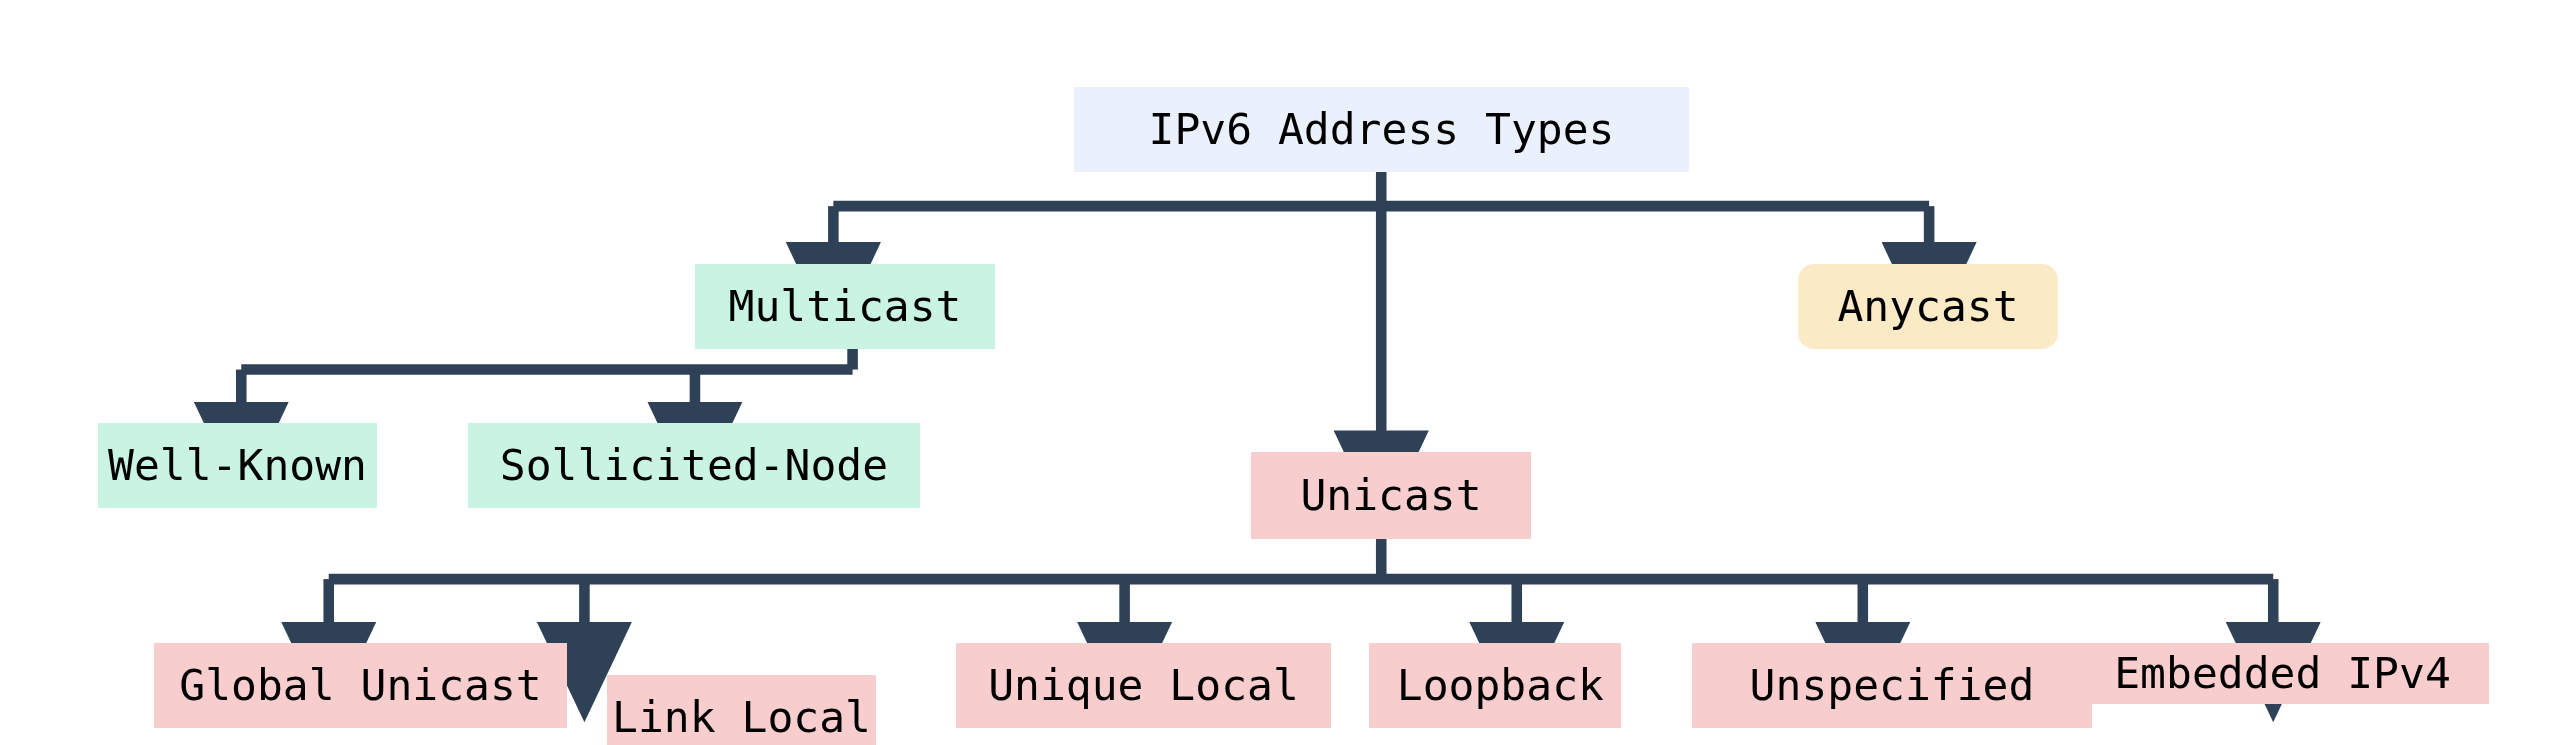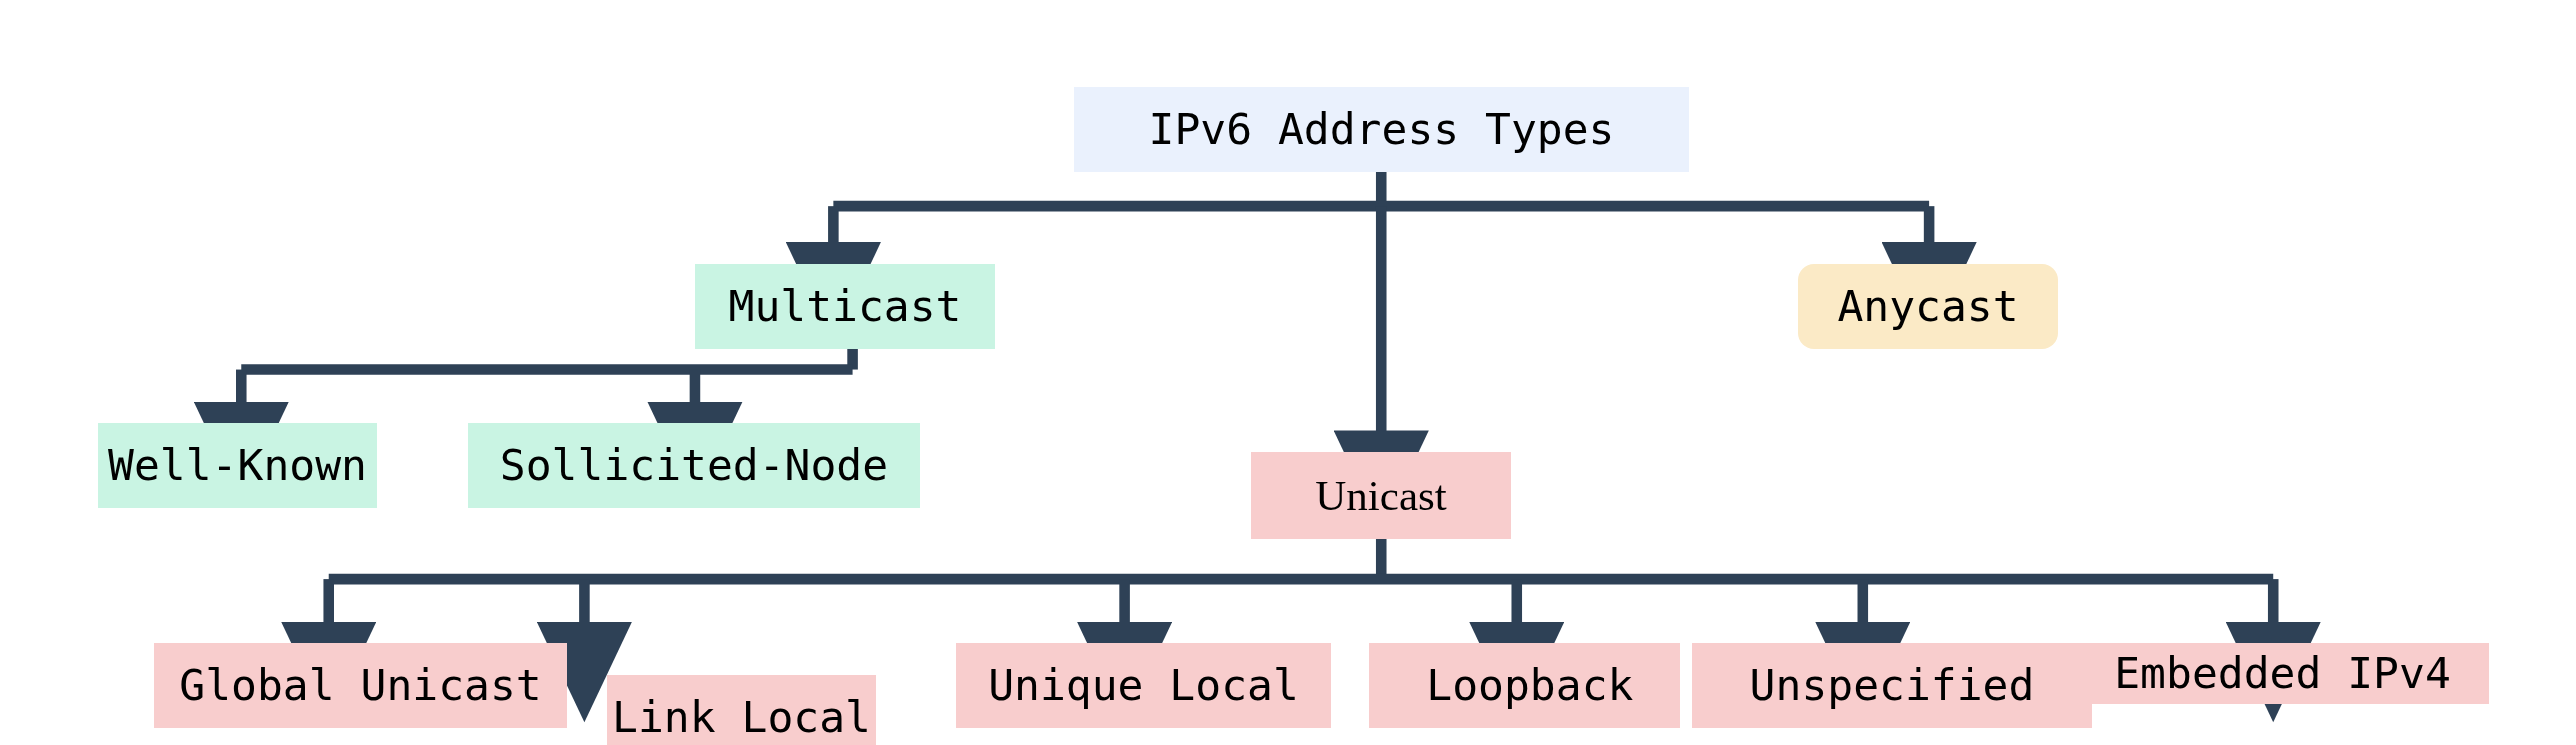--- a/index.html
+++ b/index.html
@@ -84,22 +84,22 @@
       <path d="M1938,566 L1938,617" marker-end="url(#arrowhead)"></path>
       <path d="M2365,566 L2365,617" marker-end="url(#arrowhead)"></path>
     </g>
   </svg>
 
   <div class="node" style="left: 1074px; top: 52px; width: 615px; height: 85px; background: rgb(234, 241, 253); color: rgb(0, 0, 0);">IPv6 Address Types</div>
   <div class="node" style="left: 695px; top: 229px; width: 300px; height: 85px; background: rgb(201, 244, 227); color: rgb(0, 0, 0);">Multicast</div>
   <div class="node" style="left: 1798px; top: 229px; width: 260px; height: 85px; background: rgb(251, 234, 198); color: rgb(0, 0, 0); border-radius: 16px;">Anycast</div>
   <div class="node" style="left: 468px; top: 388px; width: 452px; height: 85px; background: rgb(201, 244, 227); color: rgb(0, 0, 0);">Sollicited-Node</div>
   <div class="node" style="left: 98px; top: 388px; width: 279px; height: 85px; background: rgb(201, 244, 227); color: rgb(0, 0, 0);">Well-Known</div>
-  <div class="node" style="left: 1251px; top: 417px; width: 260px; height: 87px; background: rgb(248, 205, 205); color: rgb(0, 0, 0); font-family: Liberation Serif, serif;">Unicast</div>
+  <div class="node" style="left: 1251px; top: 417px; width: 280px; height: 87px; background: rgb(248, 205, 205); color: rgb(0, 0, 0);">Unicast</div>
   <div class="node" style="left: 154px; top: 608px; width: 413px; height: 85px; background: rgb(248, 205, 205); color: rgb(0, 0, 0);">Global Unicast</div>
   <div class="node" style="left: 607px; top: 640px; width: 269px; height: 85px; background: rgb(248, 205, 205); color: rgb(0, 0, 0);">Link Local</div>
   <div class="node" style="left: 956px; top: 608px; width: 375px; height: 85px; background: rgb(248, 205, 205); color: rgb(0, 0, 0);">Unique Local</div>
-  <div class="node" style="left: 1369px; top: 608px; width: 311px; height: 85px; background: rgb(248, 205, 205); color: rgb(0, 0, 0); padding-left: 28px;">Loopback</div>
+  <div class="node" style="left: 1369px; top: 608px; width: 252px; height: 85px; background: rgb(248, 205, 205); color: rgb(0, 0, 0); padding-left: 28px;">Loopback</div>
   <div class="node" style="left: 1692px; top: 608px; width: 400px; height: 85px; background: rgb(248, 205, 205); color: rgb(0, 0, 0);">Unspecified</div>
   <div class="node" style="left: 2076px; top: 608px; width: 413px; height: 61px; background: rgb(248, 205, 205); color: rgb(0, 0, 0);">Embedded IPv4</div>
 
 </div>
 
 
 </body></html>

